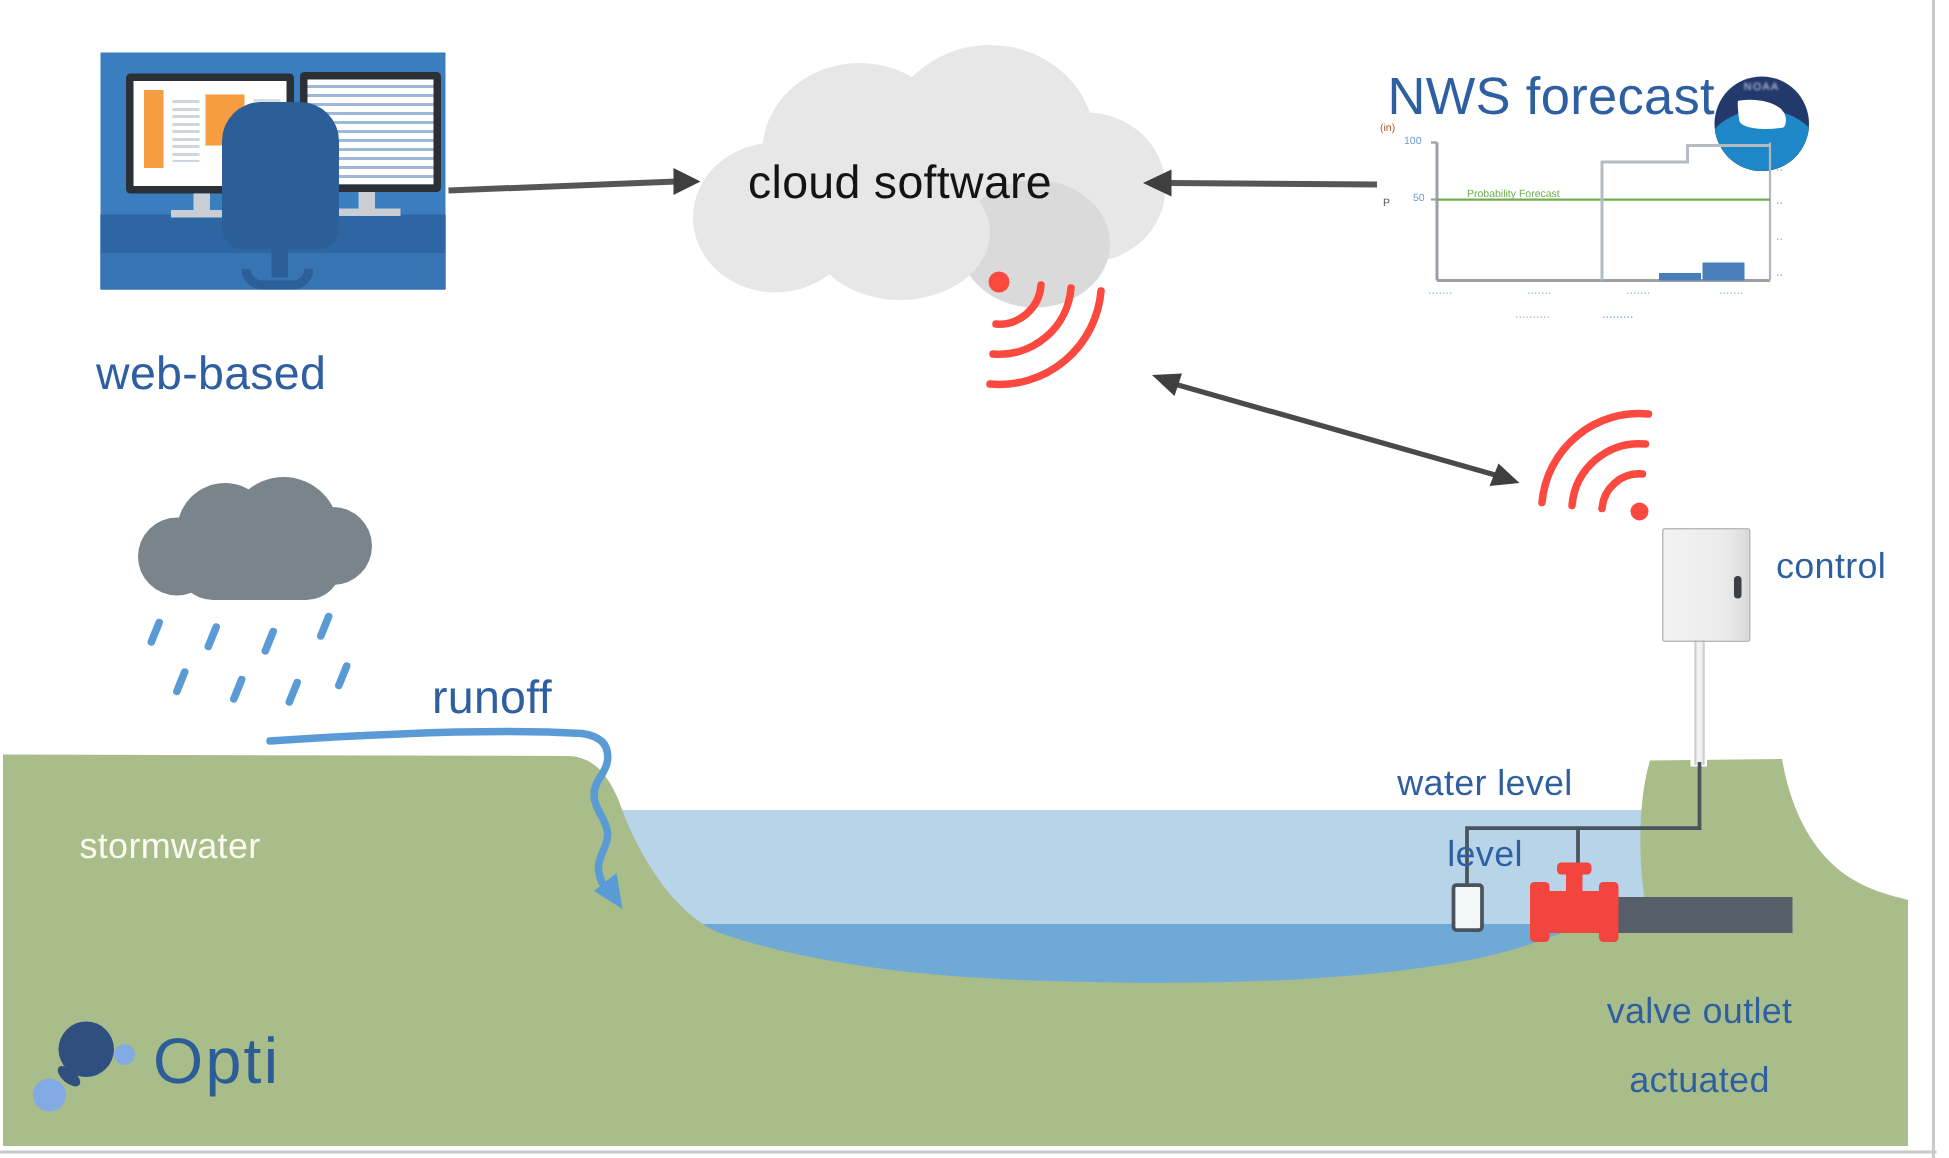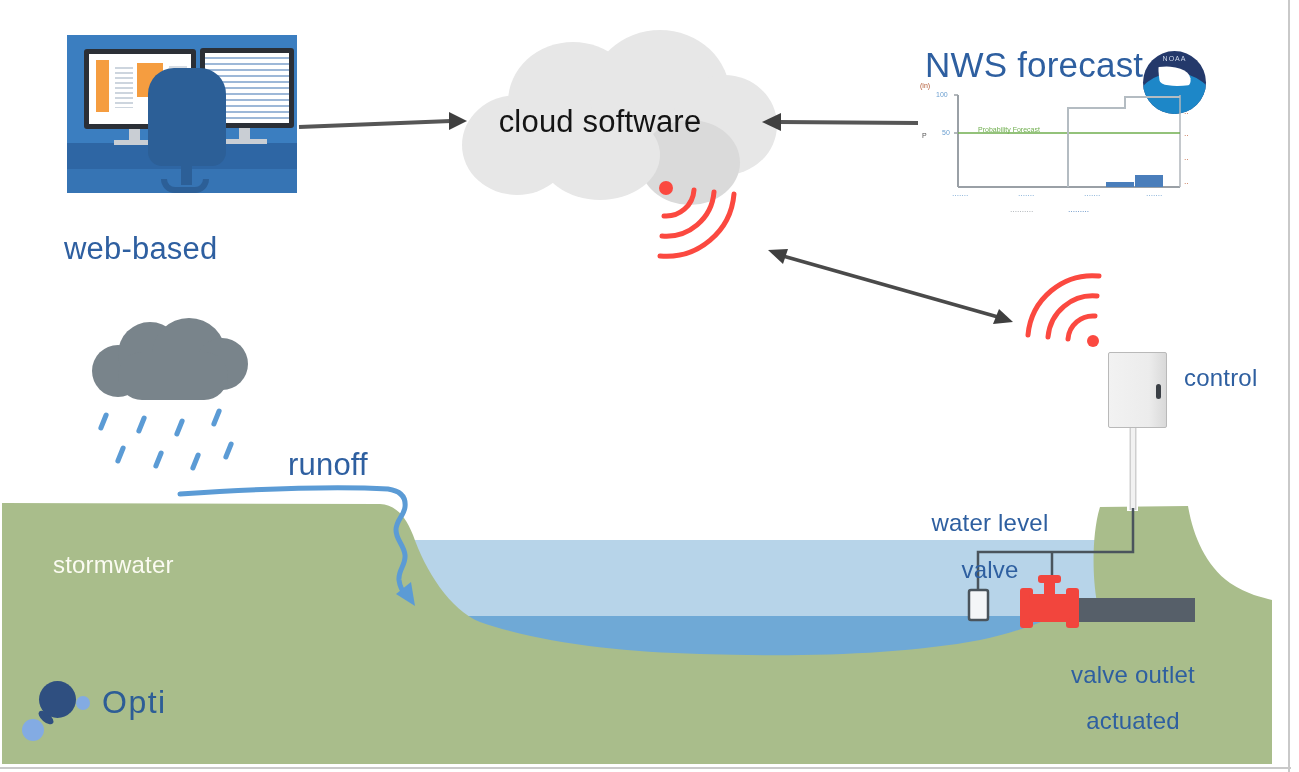--- a/index.html
+++ b/index.html
@@ -45,21 +45,21 @@
          border-radius:4% 96% 10% 90%/60% 70% 30% 40%;transform:rotate(-8deg);}
   .noaa .word{position:absolute;left:0;top:4px;width:63px;text-align:center;color:#cfd8ea;
          font-size:7px;letter-spacing:1px;filter:blur(.6px);}
 
   
   .cpanel{position:absolute;left:1108px;top:352px;width:57px;height:74px;border:1px solid #b9b9b9;
           border-radius:2px;background:linear-gradient(90deg,#f2f2f2 0%,#ececec 70%,#d9d9d9 100%);}
   .cpanel .handle{position:absolute;right:5px;top:31px;width:5px;height:15px;border-radius:3px;background:#3a3f45;}
 
   
-  .opti-text{position:absolute;left:102px;top:684px;font-size:32px;color:#2d5d96;letter-spacing:1.5px;}
+  .opti-text{position:absolute;left:102px;top:684px;font-size:43px;color:#2d5d96;letter-spacing:1.5px;}
   .dot{position:absolute;border-radius:50%;}
 
   .frame-right{position:absolute;left:1288px;top:0;width:2px;height:772px;background:#c9c9c9;}
   .frame-bottom{position:absolute;left:0;top:767px;width:1291px;height:2px;background:#c9c9c9;}
 </style>
 </head>
 <body>
 
 <div class="canvas">
 
@@ -206,21 +206,21 @@
   </div>
 
   <div class="lbl" style="left:288px;top:442px;font-size:31px;">runoff</div>
 
   <div class="lbl lbl-white" style="left:20px;top:543px;line-height:44px;margin-left:33px;">
     <div>stormwater</div>
   </div>
 
   <div class="lbl center" style="left:895px;top:455px;width:190px;line-height:47px;margin-top:44px;">
     <div>water level</div>
-    <div>valve</div>
+    <div>level</div>
   </div>
 
   <div class="lbl center" style="left:1028px;top:652px;width:210px;line-height:46px;">
     <div>valve outlet</div>
     <div>actuated</div>
   </div>
 
   <div>
     <div class="dot" style="left:37px;top:713px;width:18px;height:9px;background:#2f4f80;transform:rotate(40deg);"></div>
     <div class="dot" style="left:39px;top:681px;width:37px;height:37px;background:#2f4f80;"></div>

